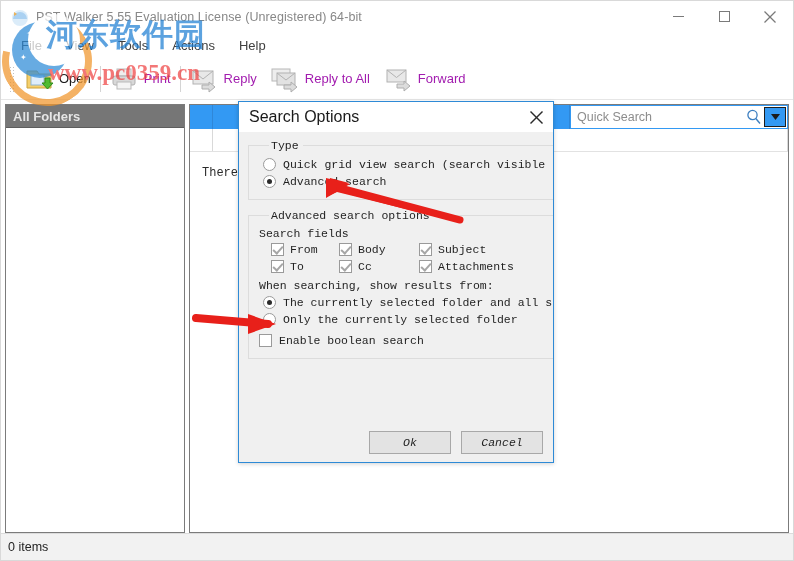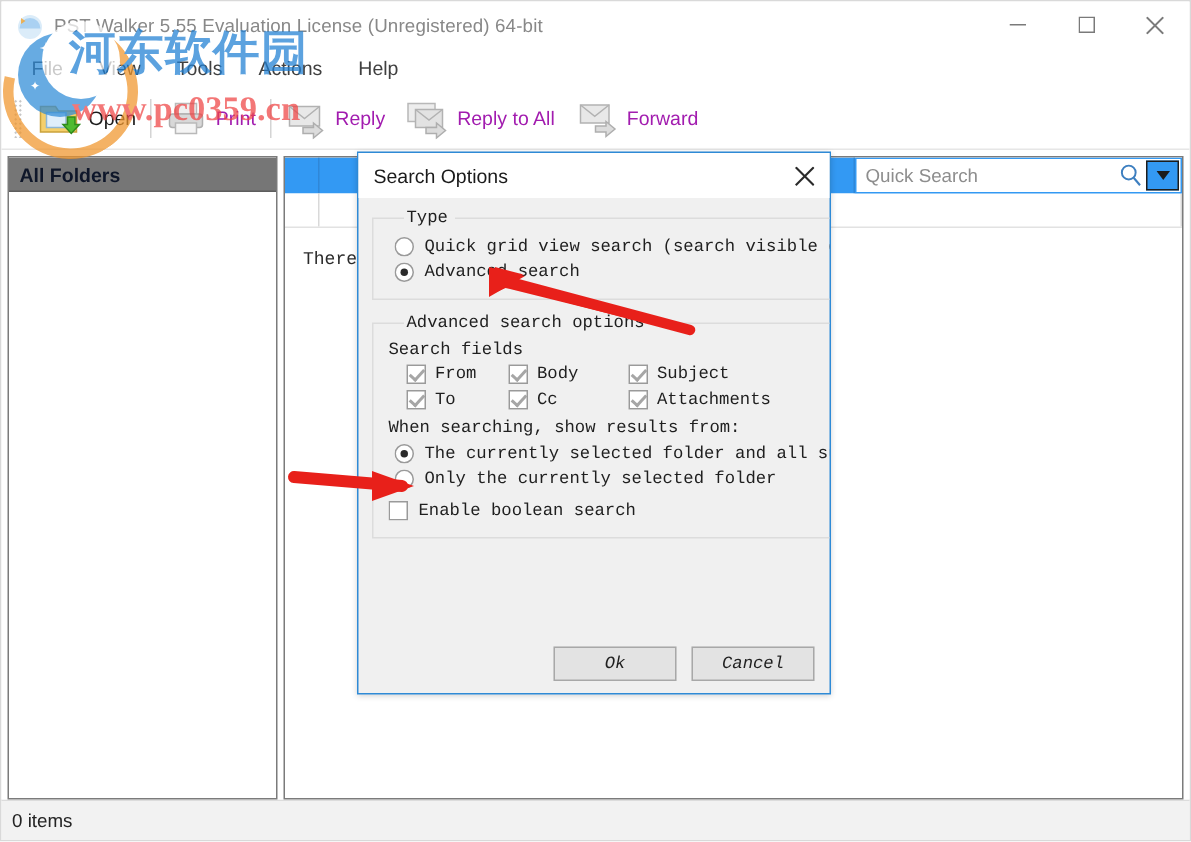--- a/index.html
+++ b/index.html
@@ -143,21 +143,21 @@
     box-sizing: border-box;
     overflow: hidden;
   }
   .left-pane { width: 180px; flex: 0 0 180px; }
   .right-pane { flex: 1; min-width: 0; }
 
   .folders-header {
     height: 22px;
     min-height: 22px;
     background: #767676;
-    color: #0f172a;
+    color: #e5e5e5;
     font-weight: bold;
     font-size: 13px;
     display: flex;
     align-items: center;
     padding-left: 7px;
     border-bottom: 1px solid #5d5d5d;
   }
   .folders-body { flex: 1; background: #ffffff; }
 
   
@@ -312,21 +312,21 @@
   }
   .dlg-title {
     height: 30px;
     min-height: 30px;
     background: #ffffff;
     display: flex;
     align-items: center;
     padding-left: 10px;
   }
   .dlg-title-text {
-    font-size: 13px;
+    font-size: 16px;
     color: #1a1a1a;
   }
   .dlg-close {
     margin-left: auto;
     width: 34px; height: 29px;
     display: flex;
     align-items: center;
     justify-content: center;
     color: #2a2a2a;
   }

